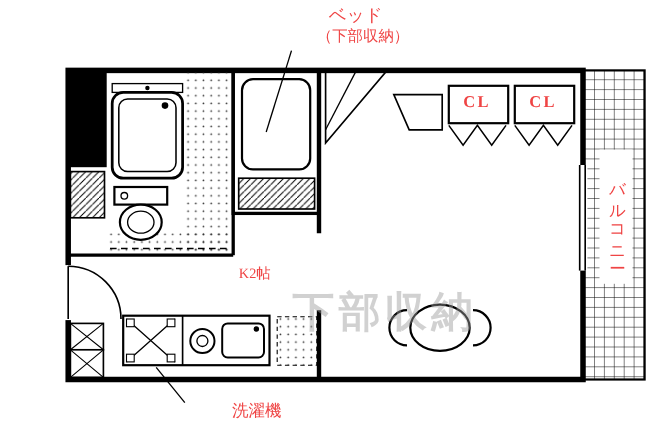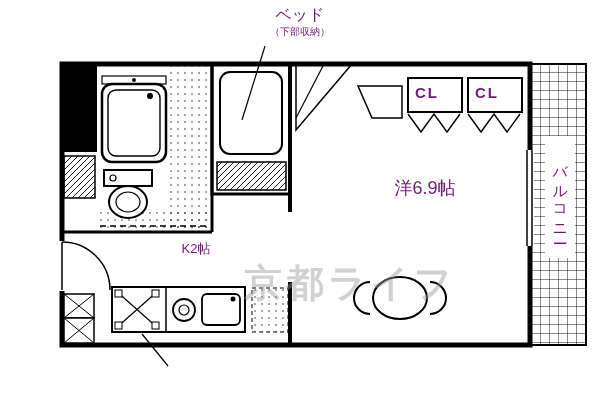--- a/index.html
+++ b/index.html
@@ -6,27 +6,28 @@
   .stage{
     position:relative;
     width:600px;height:400px;
     background:#ffffff;
     font-family:"Liberation Sans", sans-serif;
     overflow:hidden;
   }
   .stage svg{position:absolute;left:0;top:0;}
   .lbl{
     position:absolute;
-    color:#701a75;
-    text-align:center;
+    color:#ef4444;
+    text-align:right;
     line-height:1.1;
     white-space:nowrap;
+    font-family:Liberation Serif, serif;
   }
   .lbl-bed-title{left:252px;top:6px;width:96px;font-size:16px;}
-  .lbl-bed-sub{left:228px;top:26px;width:144px;font-size:10px;}
+  .lbl-bed-sub{left:228px;top:26px;width:144px;font-size:14px;}
   .lbl-kitchen{left:146px;top:242px;width:100px;font-size:13px;}
   .lbl-living{left:360px;top:179px;width:130px;font-size:18px;}
   .lbl-cl{width:38px;top:85px;font-size:15px;letter-spacing:2px;font-weight:bold;}
   .lbl-cl-left{left:408px;}
   .lbl-cl-right{left:468px;}
   .lbl-balcony{
     left:545px;top:136px;width:30px;height:122px;
     writing-mode:vertical-rl;text-orientation:upright;
     font-size:15px;letter-spacing:3px;
     background:#ffffff;
@@ -161,23 +162,23 @@
       <line x1="532" y1="150" x2="532" y2="246" stroke="#000" stroke-width="1.5"></line>
     </g>
 
     <g fill="#fff" stroke="#000">
       <ellipse cx="400" cy="298" rx="27" ry="21" stroke-width="2"></ellipse>
       <path d="M 370,282 A 16 16 0 0 0 370,314" fill="none" stroke-width="2"></path>
       <path d="M 430,282 A 16 16 0 0 1 430,314" fill="none" stroke-width="2"></path>
     </g>
   </svg>
 
-  <div class="watermark">京都ライフ</div>
+  <div class="watermark">下部収納</div>
 
   <div class="lbl lbl-bed-title">ベッド</div>
   <div class="lbl lbl-bed-sub">（下部収納）</div>
   <div class="lbl lbl-kitchen">K2帖</div>
-  <div class="lbl lbl-living">洋6.9帖</div>
   <div class="lbl lbl-cl lbl-cl-left">CL</div>
   <div class="lbl lbl-cl lbl-cl-right">CL</div>
   <div class="lbl lbl-balcony">バルコニー</div>
+  <div class="lbl lbl-washer">洗濯機</div>
 
 </div>
 
 </body></html>

